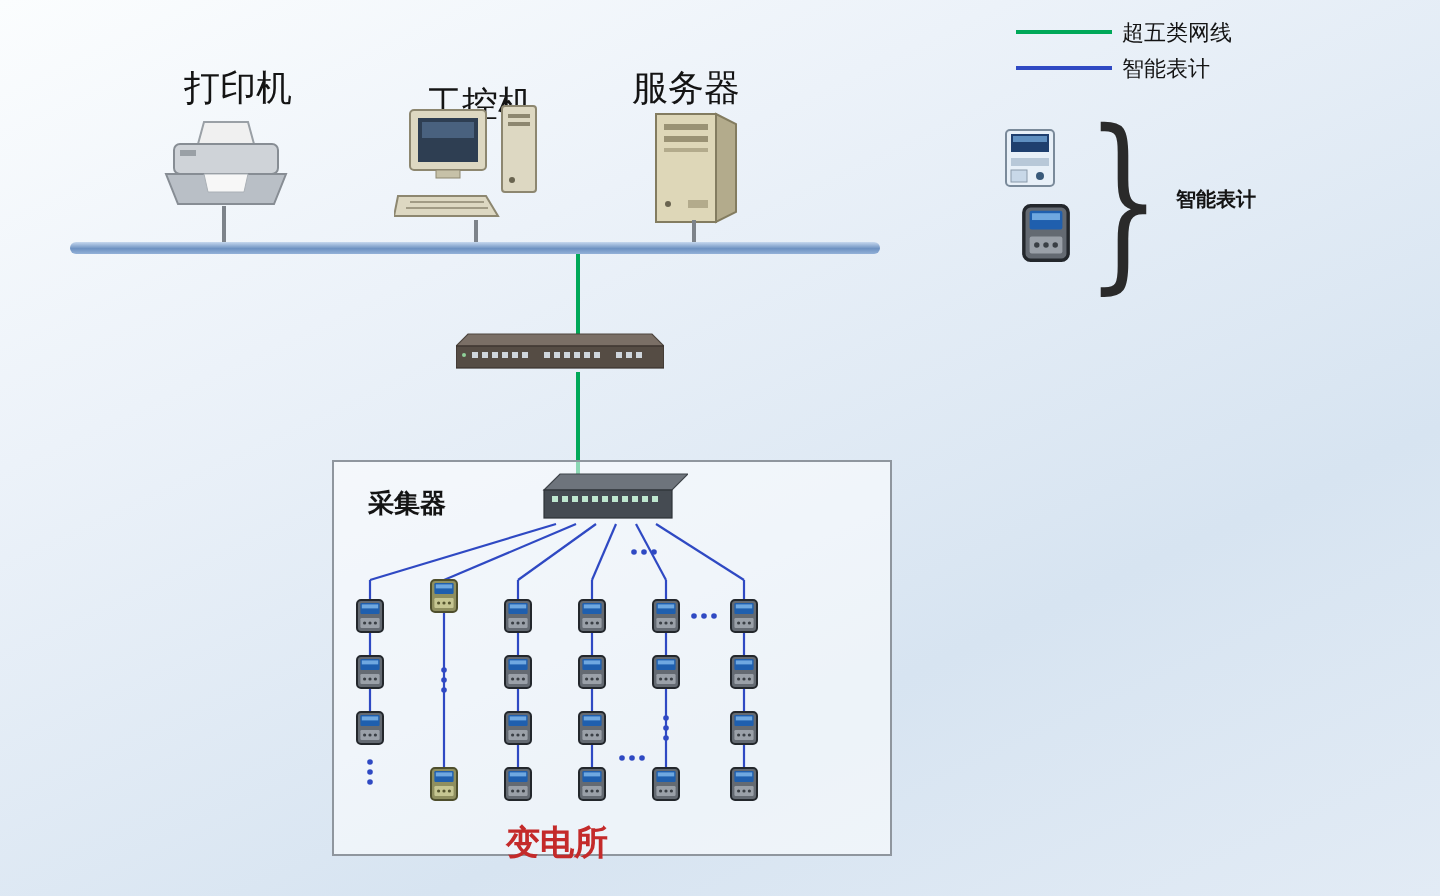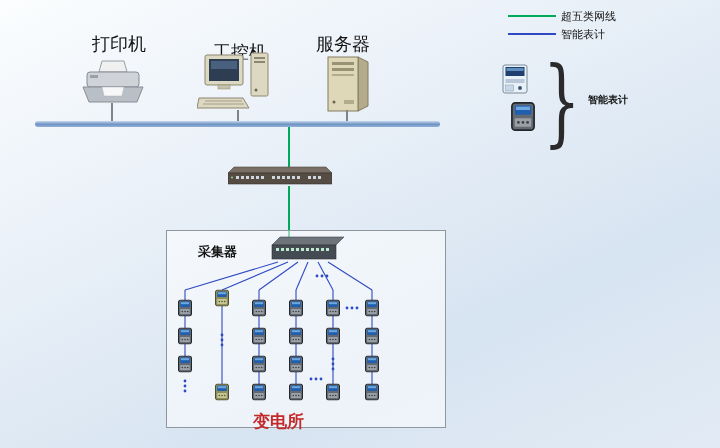--- a/index.html
+++ b/index.html
@@ -212,16 +212,16 @@
       <rect x="28" y="12" width="3" height="3"></rect>
         <rect x="33" y="12" width="3" height="3"></rect>
       <rect x="38" y="12" width="3" height="3"></rect>
         <rect x="43" y="12" width="3" height="3"></rect>
       <rect x="48" y="12" width="3" height="3"></rect>
         <rect x="53" y="12" width="3" height="3"></rect>
       <rect x="58" y="12" width="3" height="3"></rect>
     </g>
   </svg>
 
-  <div class="abs collector-label" style="left:198px;top:243px;">采集器</div>
+  <div class="abs collector-label" style="left:184px;top:243px;">采集器</div>
   <div class="abs substation-label" style="left:253px;top:410px;">变电所</div>
 
 </div>
 
 </body></html>

